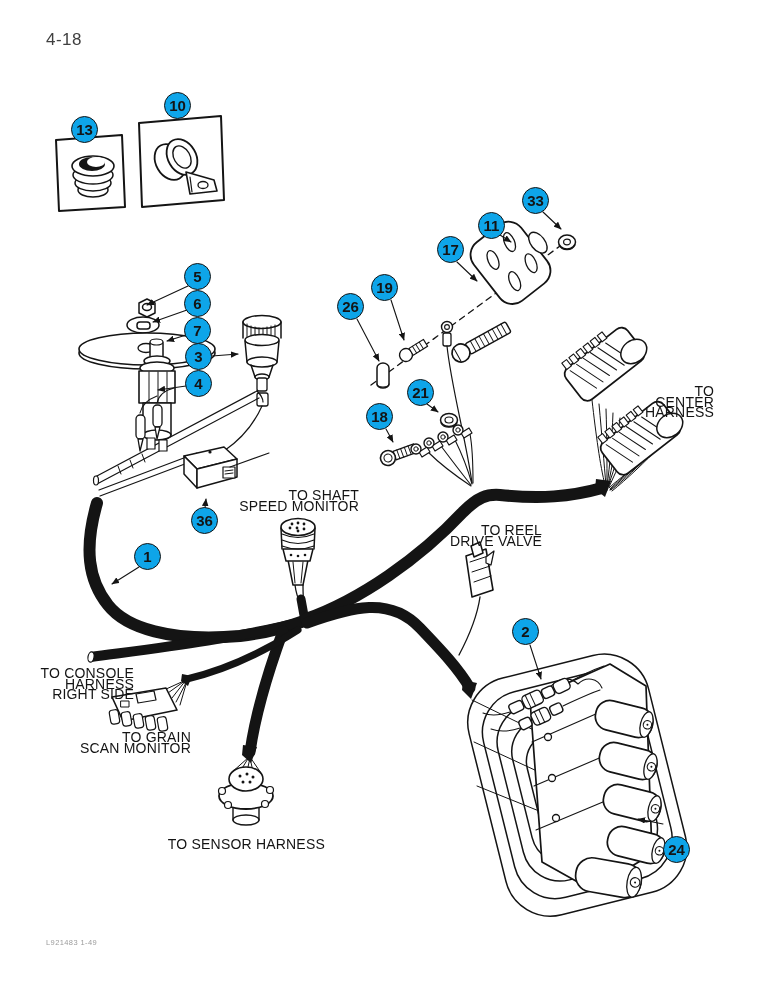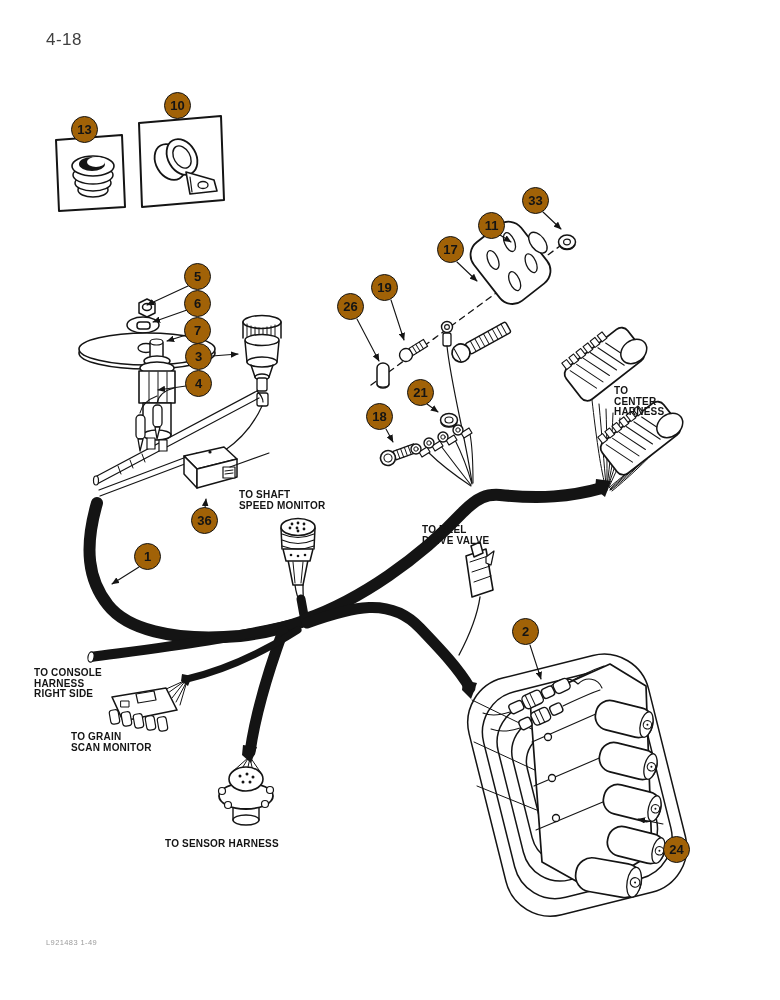--- a/index.html
+++ b/index.html
@@ -4,24 +4,24 @@
 <style>
   html,body{margin:0;padding:0;background:#fff;}
   .page{position:relative;width:780px;height:1000px;background:#fff;overflow:hidden;
         font-family:"Liberation Sans", sans-serif;color:#141414;}
   svg{position:absolute;left:0;top:0;}
   .page-number{position:absolute;left:46px;top:30px;font-size:17px;font-weight:500;
         letter-spacing:0.5px;color:#404040;}
   .footer-code{position:absolute;left:46px;top:938px;font-size:7.5px;color:#9b9b9b;
         letter-spacing:0.4px;}
   .callout{position:absolute;width:27px;height:27px;border:1.8px solid #141414;border-radius:50%;
-        background:#a16207;display:flex;align-items:center;justify-content:center;
-        font-size:13px;font-weight:600;box-sizing:border-box;}
-  .dlabel{position:absolute;text-align:left;font-size:10px;line-height:10.5px;
-        font-weight:700;letter-spacing:0.2px;white-space:nowrap;}
+        background:#0ea5e9;display:flex;align-items:center;justify-content:center;
+        font-size:15px;font-weight:600;box-sizing:border-box;}
+  .dlabel{position:absolute;text-align:right;font-size:14px;line-height:10.5px;
+        font-weight:400;letter-spacing:0.2px;white-space:nowrap;}
   .dlabel div{white-space:nowrap;}
 </style>
 </head>
 <body>
 
 <div class="page">
 
 <svg width="780" height="1000" viewBox="0 0 780 1000">
   <defs>
     <marker id="ah" markerWidth="7" markerHeight="6" refX="6.5" refY="3" orient="auto">

